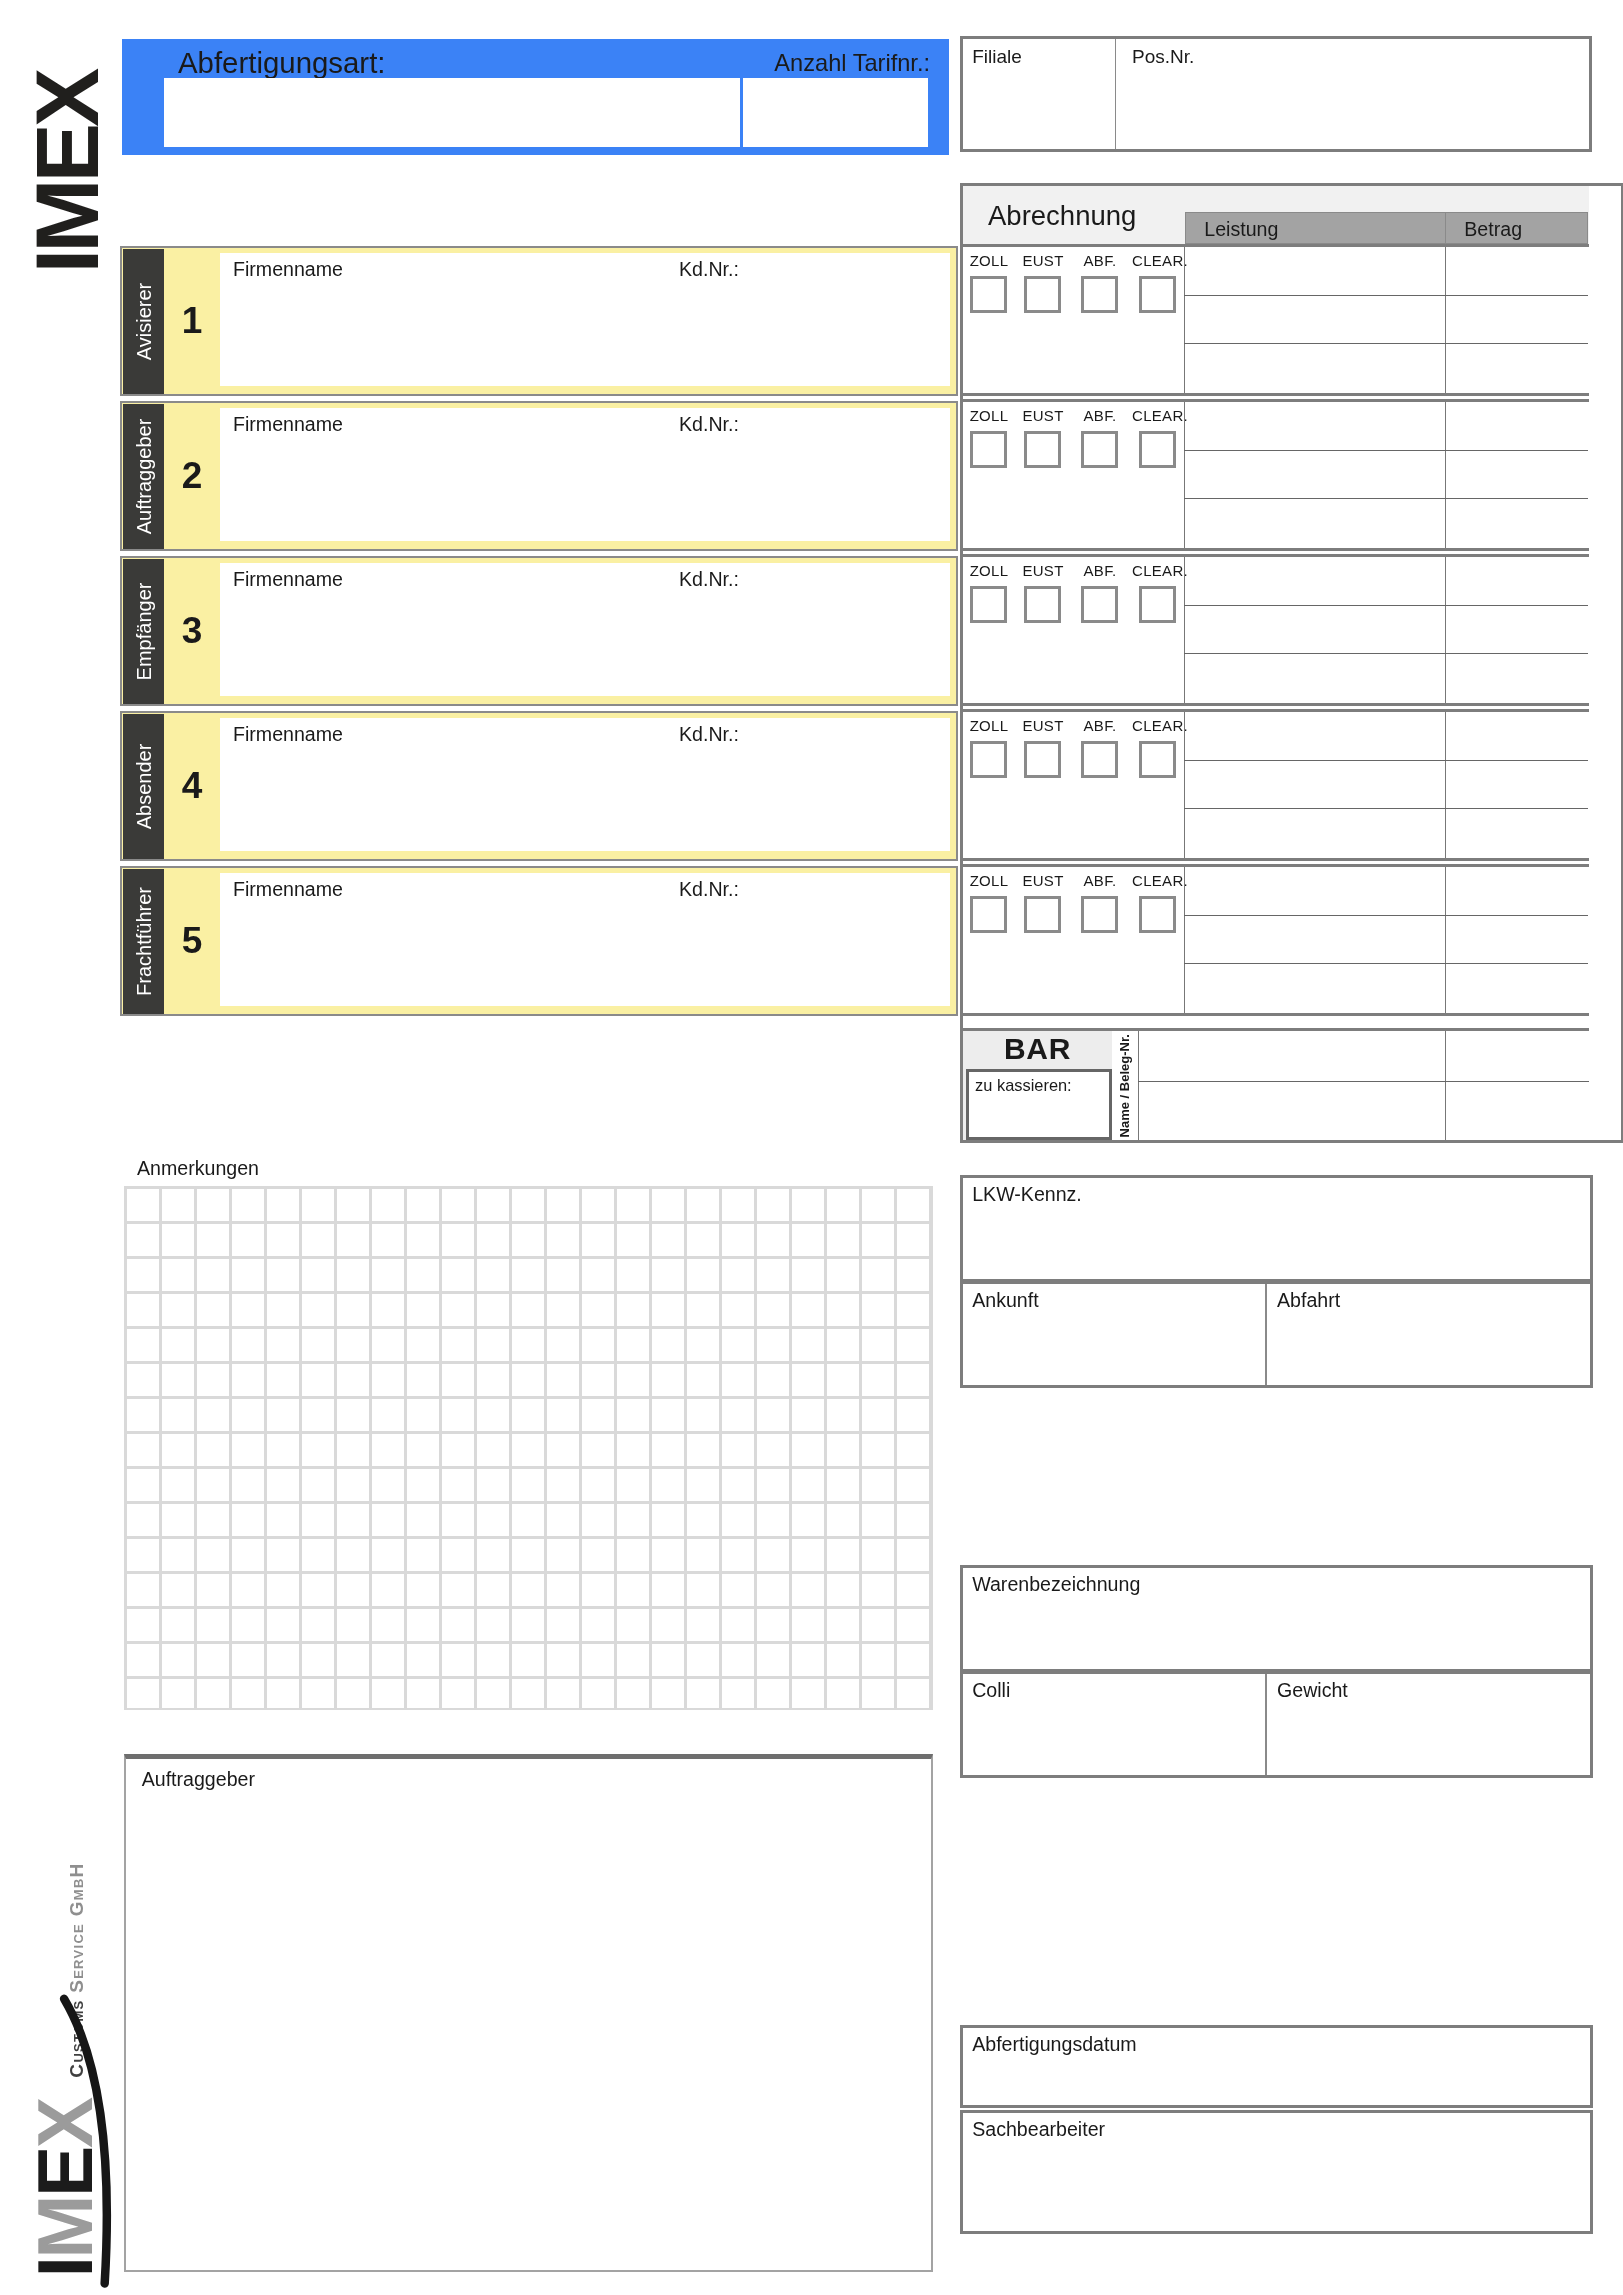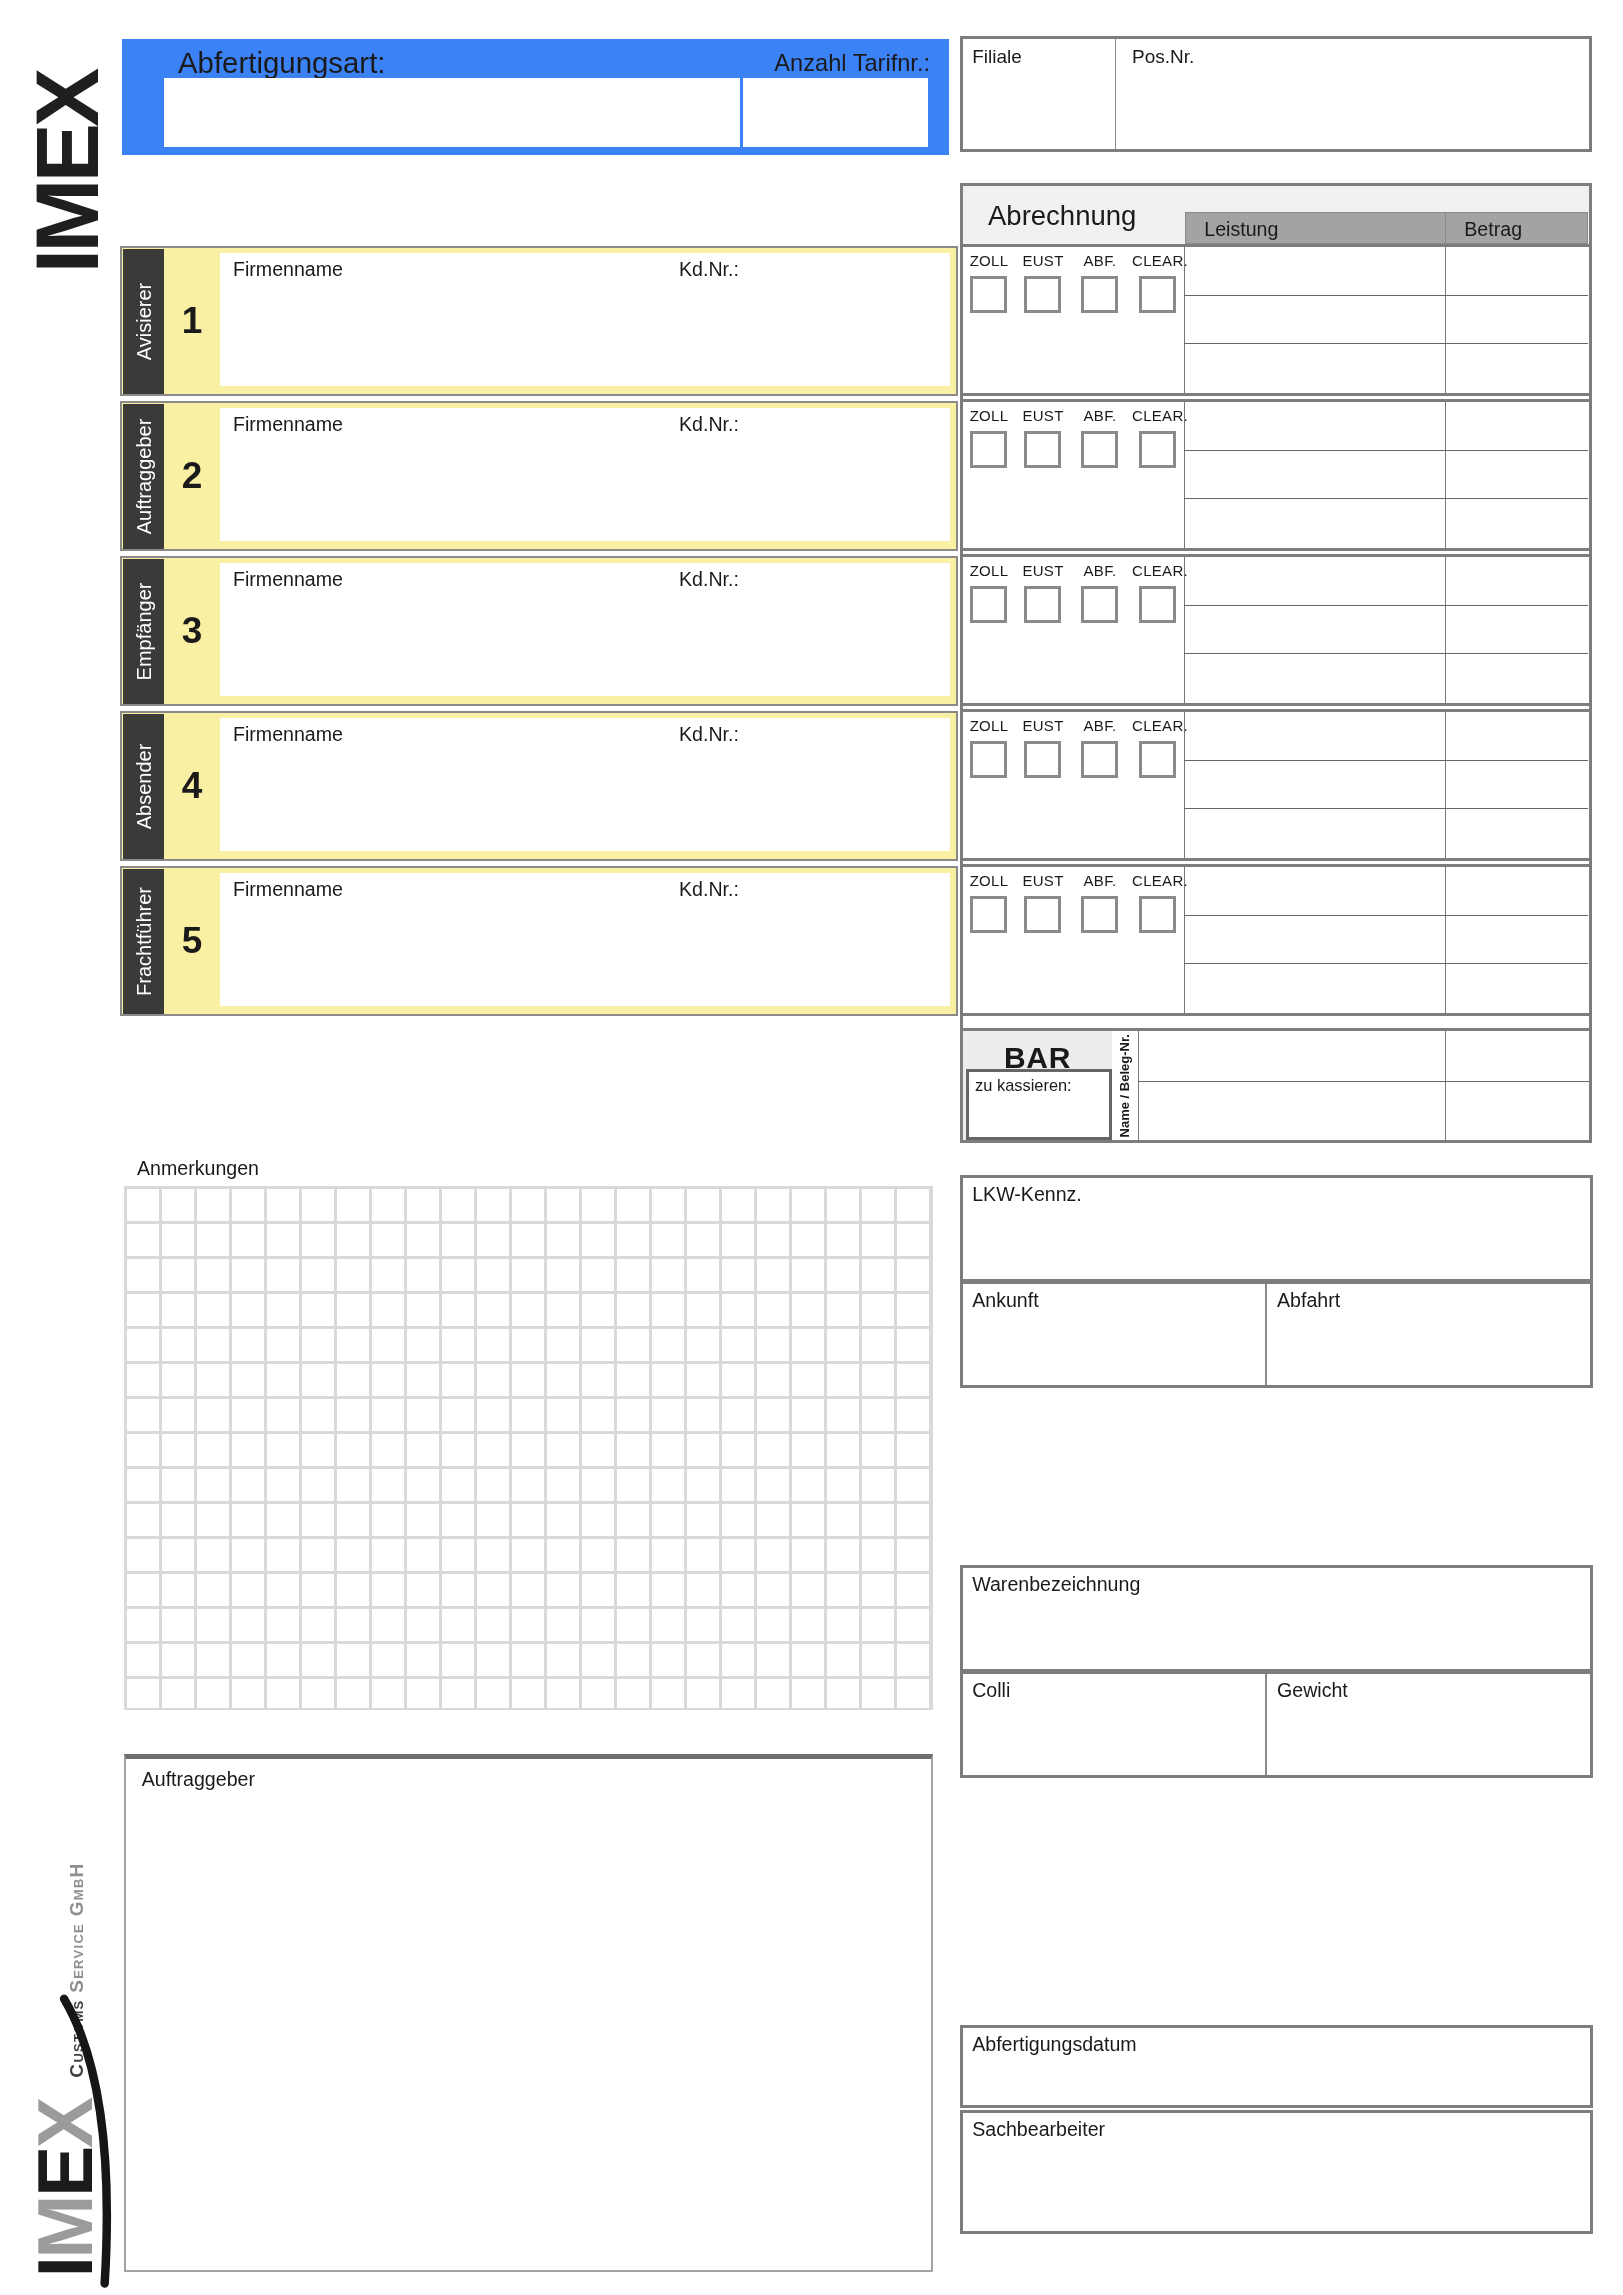--- a/index.html
+++ b/index.html
@@ -31,42 +31,42 @@
   .party .dark{left:0.7px;top:0.7px;width:41px;height:145px;background:#3a3a38;}
   .party .rolelbl{left:-51px;top:52px;width:145px;height:41px;line-height:41px;text-align:center;
      color:#fff;font-size:20px;}
   .party .num{left:42px;top:0;width:56px;height:146px;display:flex;align-items:center;justify-content:center;
      font-size:37px;font-weight:700;}
   .party .field{left:98px;top:4.6px;width:730px;height:133px;background:#fff;}
   .party .fn{left:13px;top:5.9px;font-size:19.6px;}
   .party .kd{left:459px;top:5.9px;font-size:19.6px;}
 
   
-  .panel{left:960px;top:183px;width:626px;height:954px;border:3.9px solid #7d7d7d;background:#fff;}
+  .panel{left:960px;top:183px;width:626px;height:954px;border:3.9px solid #7d7d7d;background:#fff;padding-left:32px;}
   .panel-head-bg{left:0;top:0;width:626px;height:58px;background:#f1f1f1;}
   .panel-title{left:25px;top:14.4px;font-size:27.5px;}
   .colhead{top:26px;height:32px;background:#a3a3a3;border:1.3px solid #8a8a8a;box-sizing:border-box;}
   .colhead.l{left:222px;width:261px;}
   .colhead.b{left:482px;width:143px;}
   .colhead span{display:block;margin:5.2px 0 0 18.3px;font-size:19.6px;}
   .headbar{left:0;top:58px;width:626px;height:3.3px;background:#7d7d7d;}
 
   .sect{left:0;width:626px;height:146px;background:#fff;border-top:3.9px solid #7d7d7d;border-bottom:3.9px solid #7d7d7d;}
   .s1{top:58px;} .s2{top:213px;} .s3{top:368px;} .s4{top:523px;} .s5{top:678px;}
   .sbar{top:842px;height:109px;border-bottom:none;}
   .cb-lbl{top:5.2px;width:52px;text-align:center;font-size:15px;letter-spacing:0.3px;}
   .cbx{top:29px;width:31px;height:31px;background:#fff;border:3.3px solid #8a8a8a;}
   .vl{top:0;width:1.3px;height:146px;background:#777;}
   .vl.a{left:221px;} .vl.b{left:482px;}
   .hl{left:221px;width:404px;height:1.3px;background:#666;}
   .cellzone{top:0;height:146px;}
 
   
   .barcell{left:0;top:0;width:149px;height:109px;background:#ededed;}
-  .bartitle{left:0;top:10px;width:149px;text-align:center;font-size:30px;font-weight:700;letter-spacing:0.7px;}
+  .bartitle{left:0;top:1px;width:149px;text-align:center;font-size:30px;font-weight:700;letter-spacing:0.7px;}
   .kassbox{left:2.6px;top:38px;width:146px;height:71px;background:#fff;border:3.3px solid #666;box-sizing:border-box;}
   .kasslbl{left:6.5px;top:3.9px;font-size:16.4px;}
   .namebeleg{left:107px;top:43px;width:109px;height:23.6px;line-height:23.6px;text-align:center;
      font-size:13px;font-weight:700;}
   .vlb{top:0;width:1.3px;height:109px;background:#777;}
   .hlb{left:175px;top:50px;width:451px;height:1.3px;background:#666;}
 
   
   .anm-lbl{left:137px;top:1157px;font-size:19.6px;}
   .grid{left:124px;top:1186px;width:809px;height:524px;background-color:#fff;

